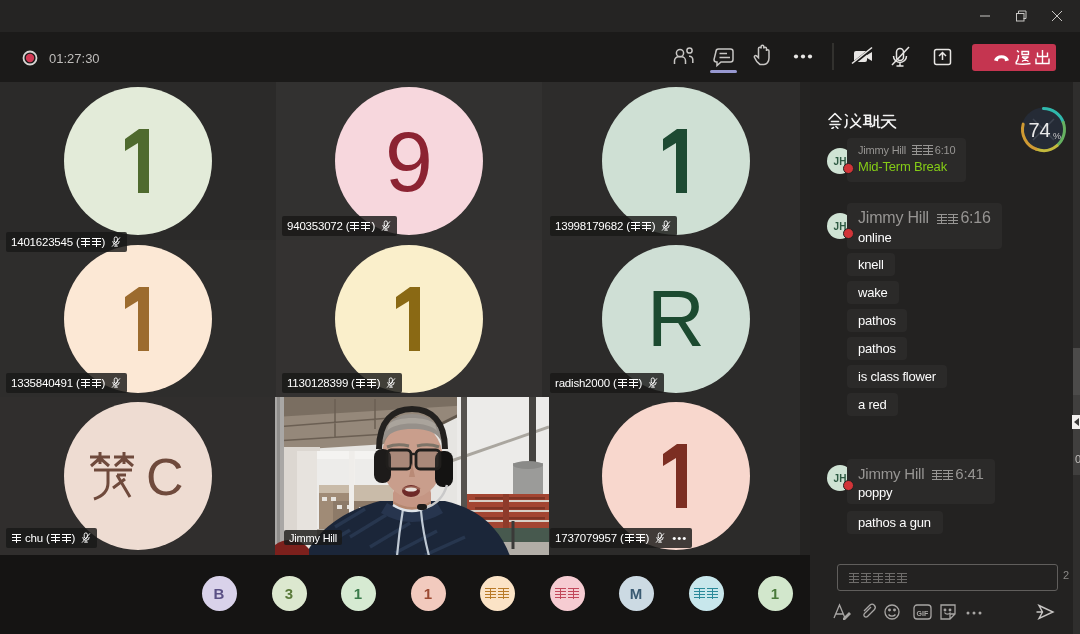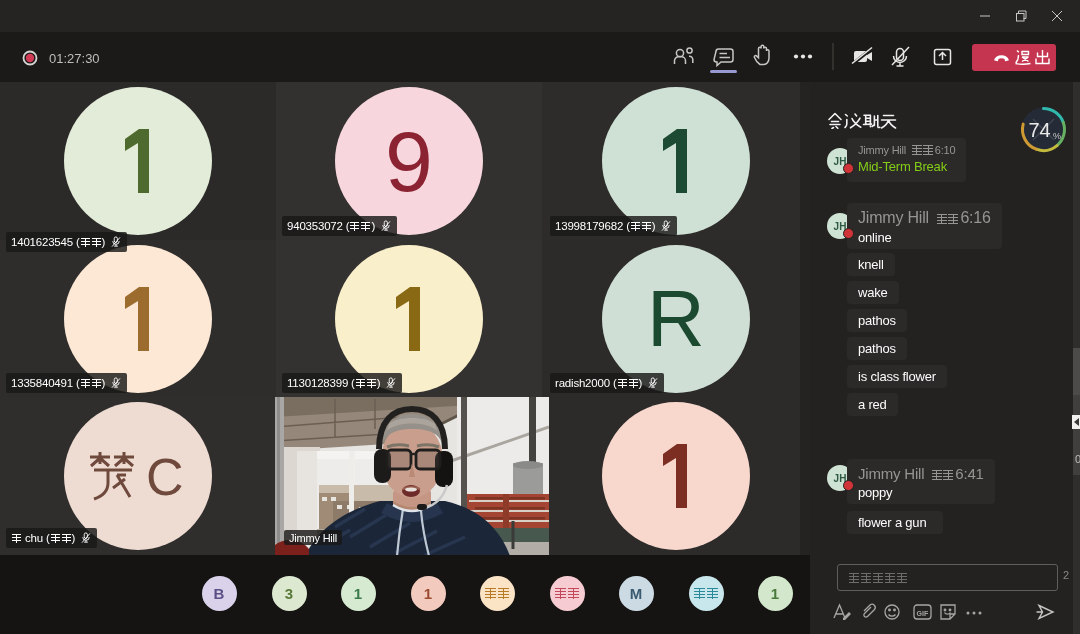--- a/index.html
+++ b/index.html
@@ -184,20 +184,27 @@
  <text x="60" y="45" fill="#6f4a3c" font-size="52" font-family="Liberation Sans">C</text>
 </svg>
     </div>
 <div class="lbl" style="left:6px;top:528px"><span class="hz" style="width:9px;height:9px;margin:0 1px;"></span>&nbsp;chu&nbsp;(<span class="hz" style="width:9px;height:9px;margin:0 1px;"></span><span class="hz" style="width:9px;height:9px;margin:0 1px;"></span>)<svg width="12" height="12" viewBox="0 0 13 13" style="margin-left:5px">
         <g stroke="#fff" stroke-width="1" fill="none">
           <rect x="4.6" y="1" width="3.4" height="6" rx="1.7"></rect>
           <path d="M3 5.5 a3.5 3.5 0 0 0 7 0 M6.5 9 v2 M4.5 11 h4"></path>
           <line x1="2.2" y1="11.5" x2="10.8" y2="1.5"></line>
         </g>
       </svg></div>
+<div class="lbl" style="left:550px;top:528px">1737079957&nbsp;(<span class="hz" style="width:9px;height:9px;margin:0 1px;"></span><span class="hz" style="width:9px;height:9px;margin:0 1px;"></span>)<svg width="12" height="12" viewBox="0 0 13 13" style="margin-left:5px">
+        <g stroke="#fff" stroke-width="1" fill="none">
+          <rect x="4.6" y="1" width="3.4" height="6" rx="1.7"></rect>
+          <path d="M3 5.5 a3.5 3.5 0 0 0 7 0 M6.5 9 v2 M4.5 11 h4"></path>
+          <line x1="2.2" y1="11.5" x2="10.8" y2="1.5"></line>
+        </g>
+      </svg><span style="color:#fff;margin-left:6px;letter-spacing:1px">•••</span></div>
 <div class="tile" style="left:275px;top:397px;width:274px;height:159px;background:#d9d7d4">
 <svg width="274" height="159" viewBox="0 0 274 159">
 
  <rect x="0" y="0" width="274" height="159" fill="#e6e5e2"></rect>
 
  <polygon points="0,0 200,0 192,14 128,46 0,54" fill="#95887a"></polygon>
  <polygon points="0,0 200,0 196,8 0,20" fill="#7a6e61"></polygon>
  <path d="M0 30 L128 20 M0 44 L128 36 M60 2 60 40 M100 2 100 32" stroke="#6b5f53" stroke-width="1.5" fill="none"></path>
  <path d="M128 46 L196 12" stroke="#5f554a" stroke-width="3"></path>
 
@@ -343,21 +350,21 @@
 <div class="bub" style="left:847px;top:393px;height:23px">a red</div>
 <div class="av" style="width:26px;height:26px;background:#cfe3d4;color:#2e5a43;font-size:10px;font-weight:bold;position:absolute;left:827px;top:465px">JH</div>
     <div class="abs" style="left:843px;top:480px;width:11px;height:11px;border-radius:50%;background:#d13438;border:1.5px solid #232221;z-index:5"></div>
     <div class="bub" style="left:847px;top:459px;height:45px;display:block;padding:6px 11px 0">
     <div style="font-size:15px;color:#979593;white-space:nowrap">Jimmy Hill&nbsp;&nbsp;<span style="display:inline-flex;gap:1px;margin-right:2px;vertical-align:-1px">
           <span class="hz" style="width:10px;height:10px"></span>
           <span class="hz" style="width:10px;height:10px"></span>
         </span>6:41</div>
     <div style="font-size:13px;color:#fdfdfd;margin-top:3px;white-space:nowrap;letter-spacing:-.2px">poppy</div>
     </div>
-<div class="bub" style="left:847px;top:511px;width:96px;height:23px">flower a gun</div>
+<div class="bub" style="left:847px;top:511px;width:96px;height:23px">pathos a gun</div>
 <div class="abs" style="left:837px;top:564px;width:221px;height:27px;border:1px solid #605e5c;border-radius:3px;display:flex;align-items:center;padding-left:10px">
       <span class="hz" style="width:10px;height:10px;margin:0 1px;color:#6e6c6a;"></span>
       <span class="hz" style="width:10px;height:10px;margin:0 1px;color:#6e6c6a;"></span>
       <span class="hz" style="width:10px;height:10px;margin:0 1px;color:#6e6c6a;"></span>
       <span class="hz" style="width:10px;height:10px;margin:0 1px;color:#6e6c6a;"></span>
       <span class="hz" style="width:10px;height:10px;margin:0 1px;color:#6e6c6a;"></span>
     </div>
 <svg class="abs" style="left:830px;top:601px" width="230" height="22" viewBox="0 0 230 22">
 <g stroke="#a8a6a4" stroke-width="1.3" fill="none">
 

